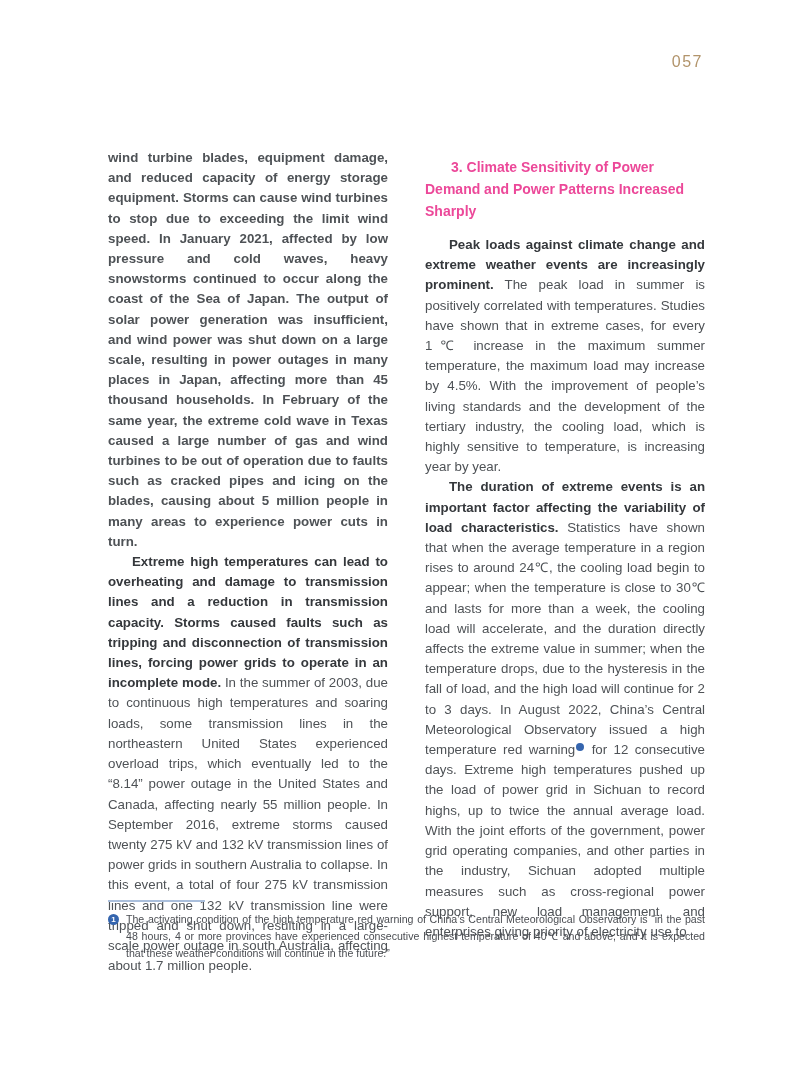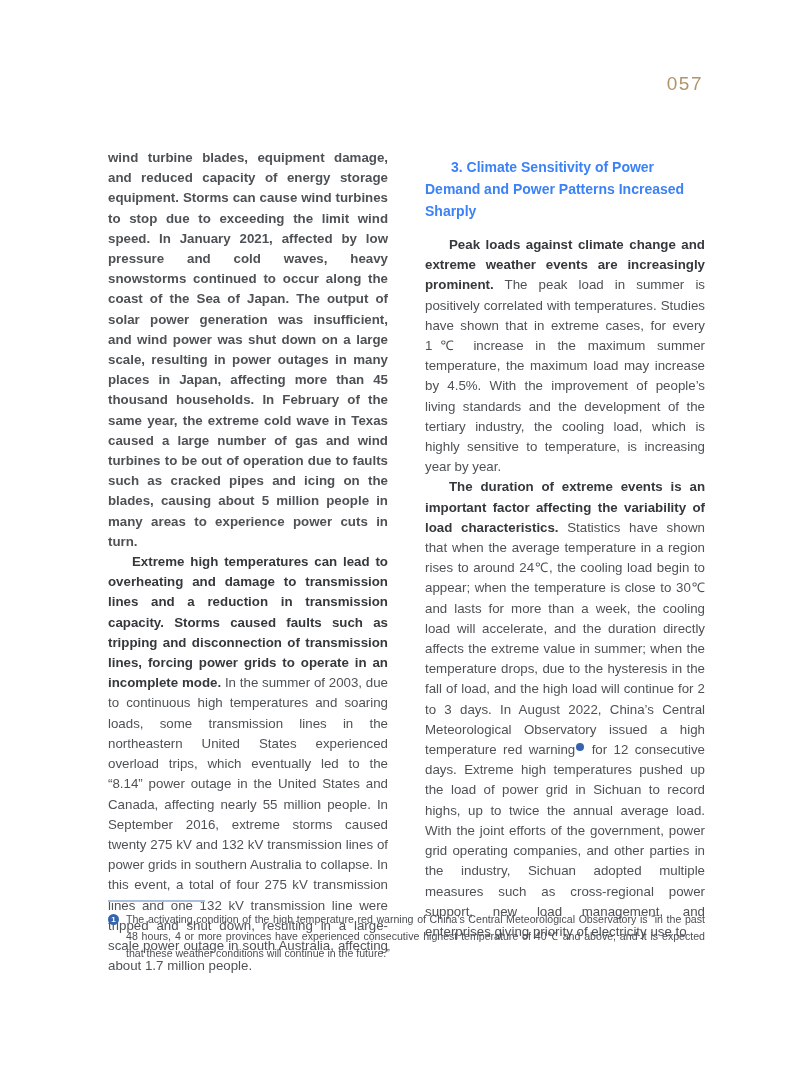--- a/index.html
+++ b/index.html
@@ -12,25 +12,24 @@
     width: 793px;
     height: 1077px;
     background: #ffffff;
     overflow: hidden;
     font-family: "Liberation Sans", sans-serif;
   }
   .page-number {
     position: absolute;
     top: 53px;
     right: 90px;
-    font-size: 19px;
+    font-size: 16px;
     letter-spacing: 1.5px;
     color: #b2946b;
     font-weight: 400;
-    margin-top: 20px;
   }
   .columns {
     position: absolute;
     left: 108px;
     top: 148px;
     width: 597px;
     display: flex;
     gap: 37px;
   }
   .column {
@@ -51,21 +50,21 @@
   }
   p.body .lead-bold {
     font-weight: 700;
     color: #35383c;
   }
   h3.heading {
     margin: 8px 0 13px 0;
     font-size: 14px;
     line-height: 22px;
     font-weight: 700;
-    color: #3b82f6;
+    color: #ec4899;
     text-indent: 26px;
     text-align: left;
   }
   .fn-ref {
     display: inline-block;
     width: 8px;
     height: 8px;
     border-radius: 50%;
     background: #3565ae;
     color: #ffffff;

